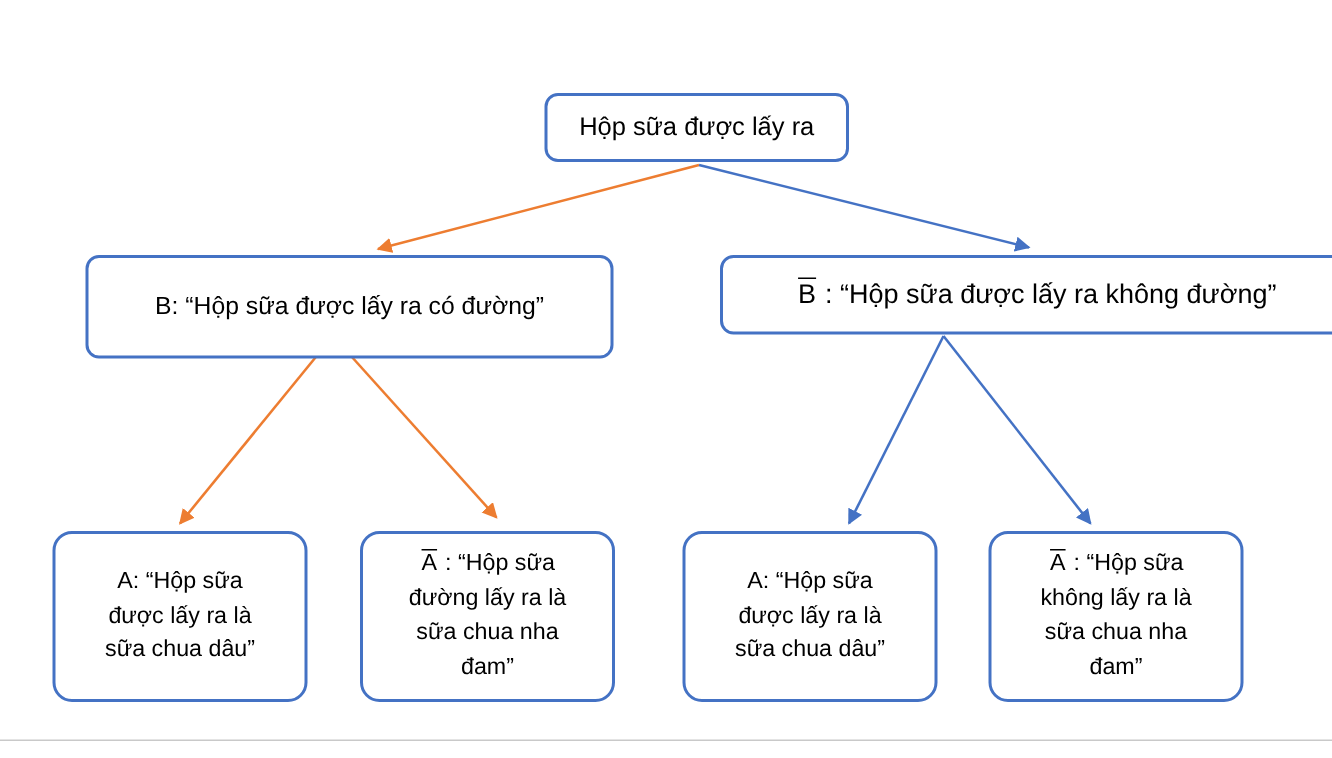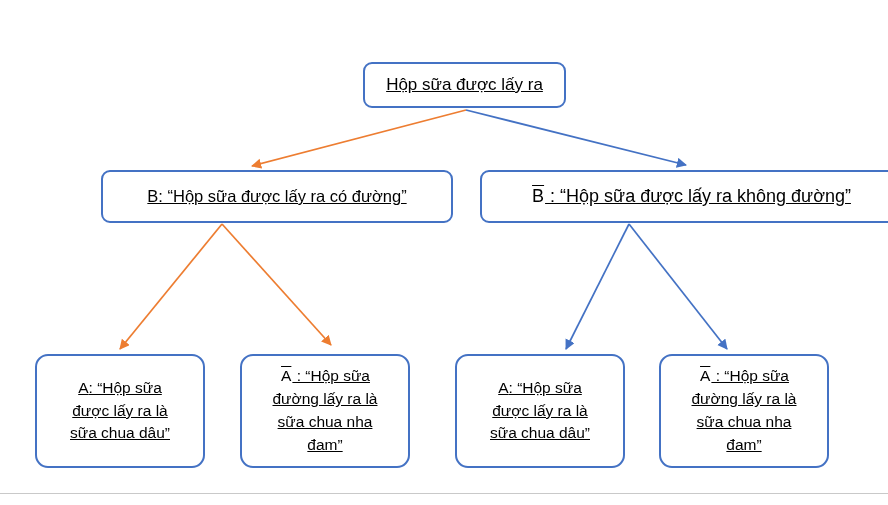--- a/index.html
+++ b/index.html
@@ -29,21 +29,20 @@
     box-sizing: border-box;
     border: 2px solid #4472C4;
     border-radius: 9px;
     background: #ffffff;
     display: flex;
     align-items: center;
     justify-content: center;
     text-align: center;
     color: #000000;
     z-index: 2;
-    text-decoration: underline;
   }
   .node-text {
     display: block;
     width: 100%;
     padding: 0 8px;
     box-sizing: border-box;
     white-space: pre-line;
   }
   
   #node-root {
@@ -51,23 +50,22 @@
     top: 62px;
     width: 203px;
     height: 46px;
     font-size: 17px;
   }
   
   #node-b {
     left: 57px;
     top: 170px;
     width: 352px;
-    height: 53px;
+    height: 69px;
     font-size: 16.5px;
-    margin-left: 44px;
   }
   #node-bbar {
     left: 480px;
     top: 170px;
     width: 422px;
     height: 53px;
     font-size: 18px;
   }
   
   .leaf {
@@ -164,21 +162,21 @@
   </div>
 
   <div class="node leaf" id="node-leaf-3">
     <span class="node-text"><span>A</span><span>: “Hộp sữa
 được lấy ra là
 sữa chua dâu”</span></span>
   </div>
 
   <div class="node leaf" id="node-leaf-4">
     <span class="node-text"><span class="overline">A</span><span> : “Hộp sữa
-đường lấy ra là
+không lấy ra là
 sữa chua nha
 đam”</span></span>
   </div>
 
   <div class="baseline-rule"></div>
   <div class="ghost-text" id="ghost-left"></div>
   <div class="ghost-text" id="ghost-right"></div>
 
 </div>
 

